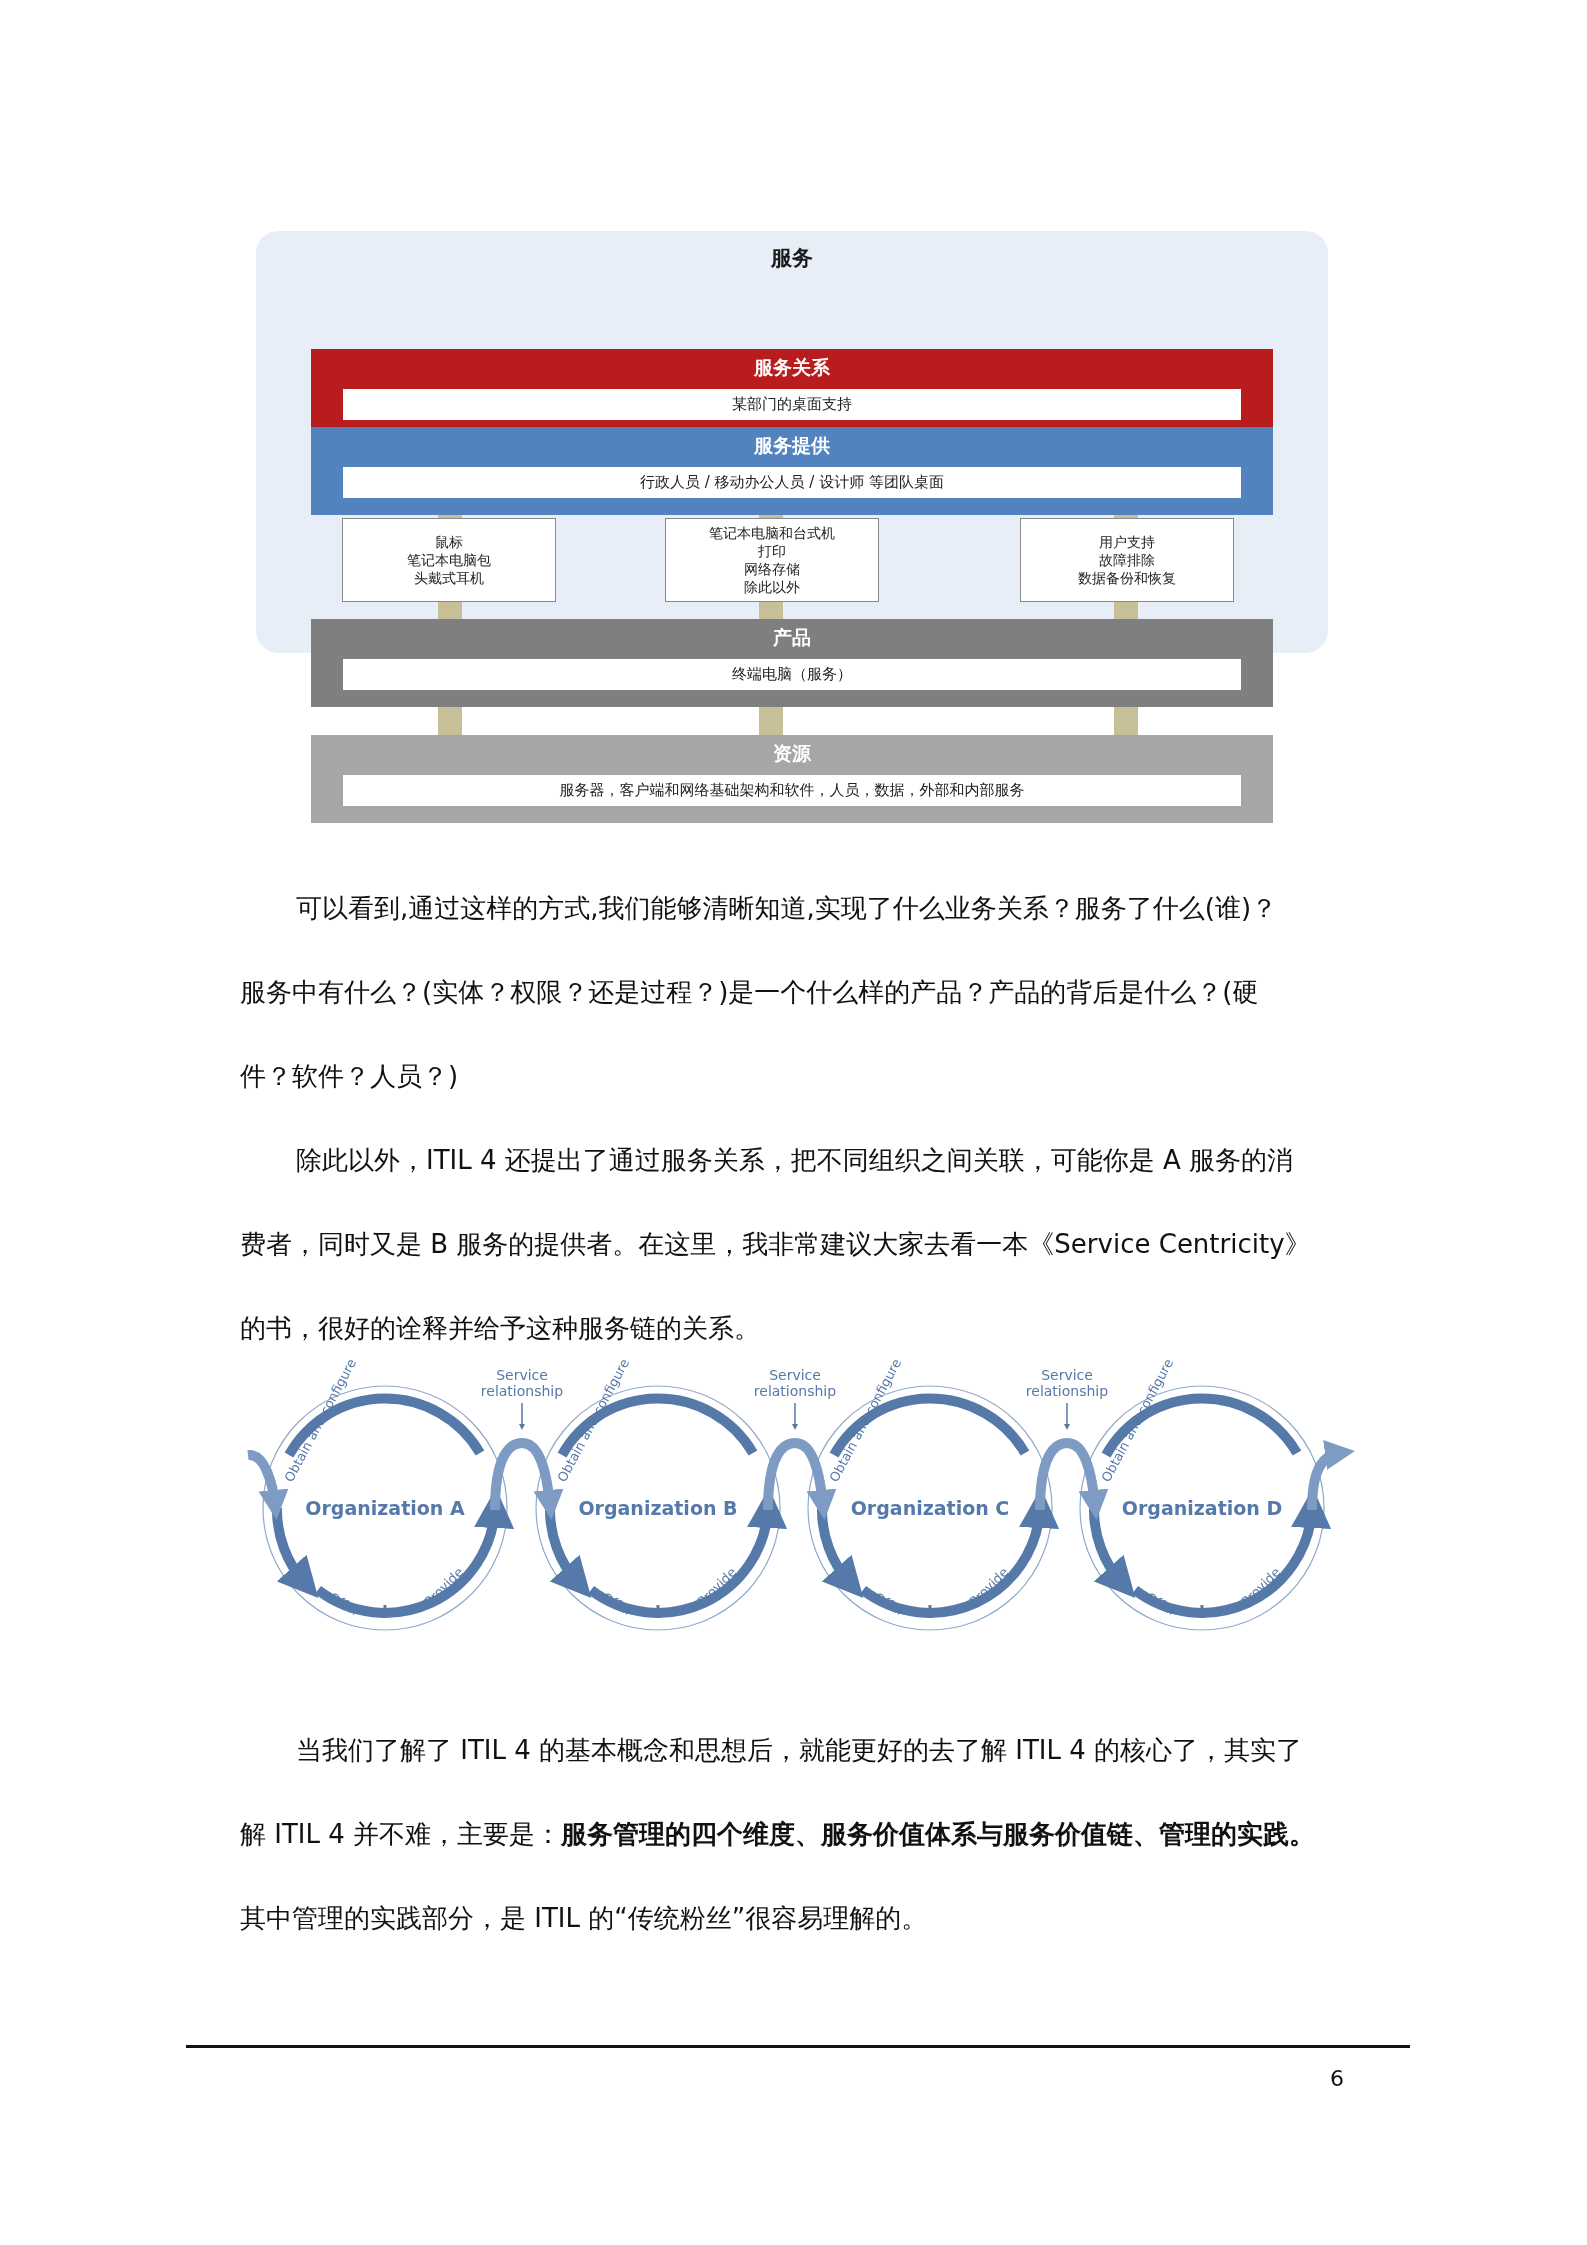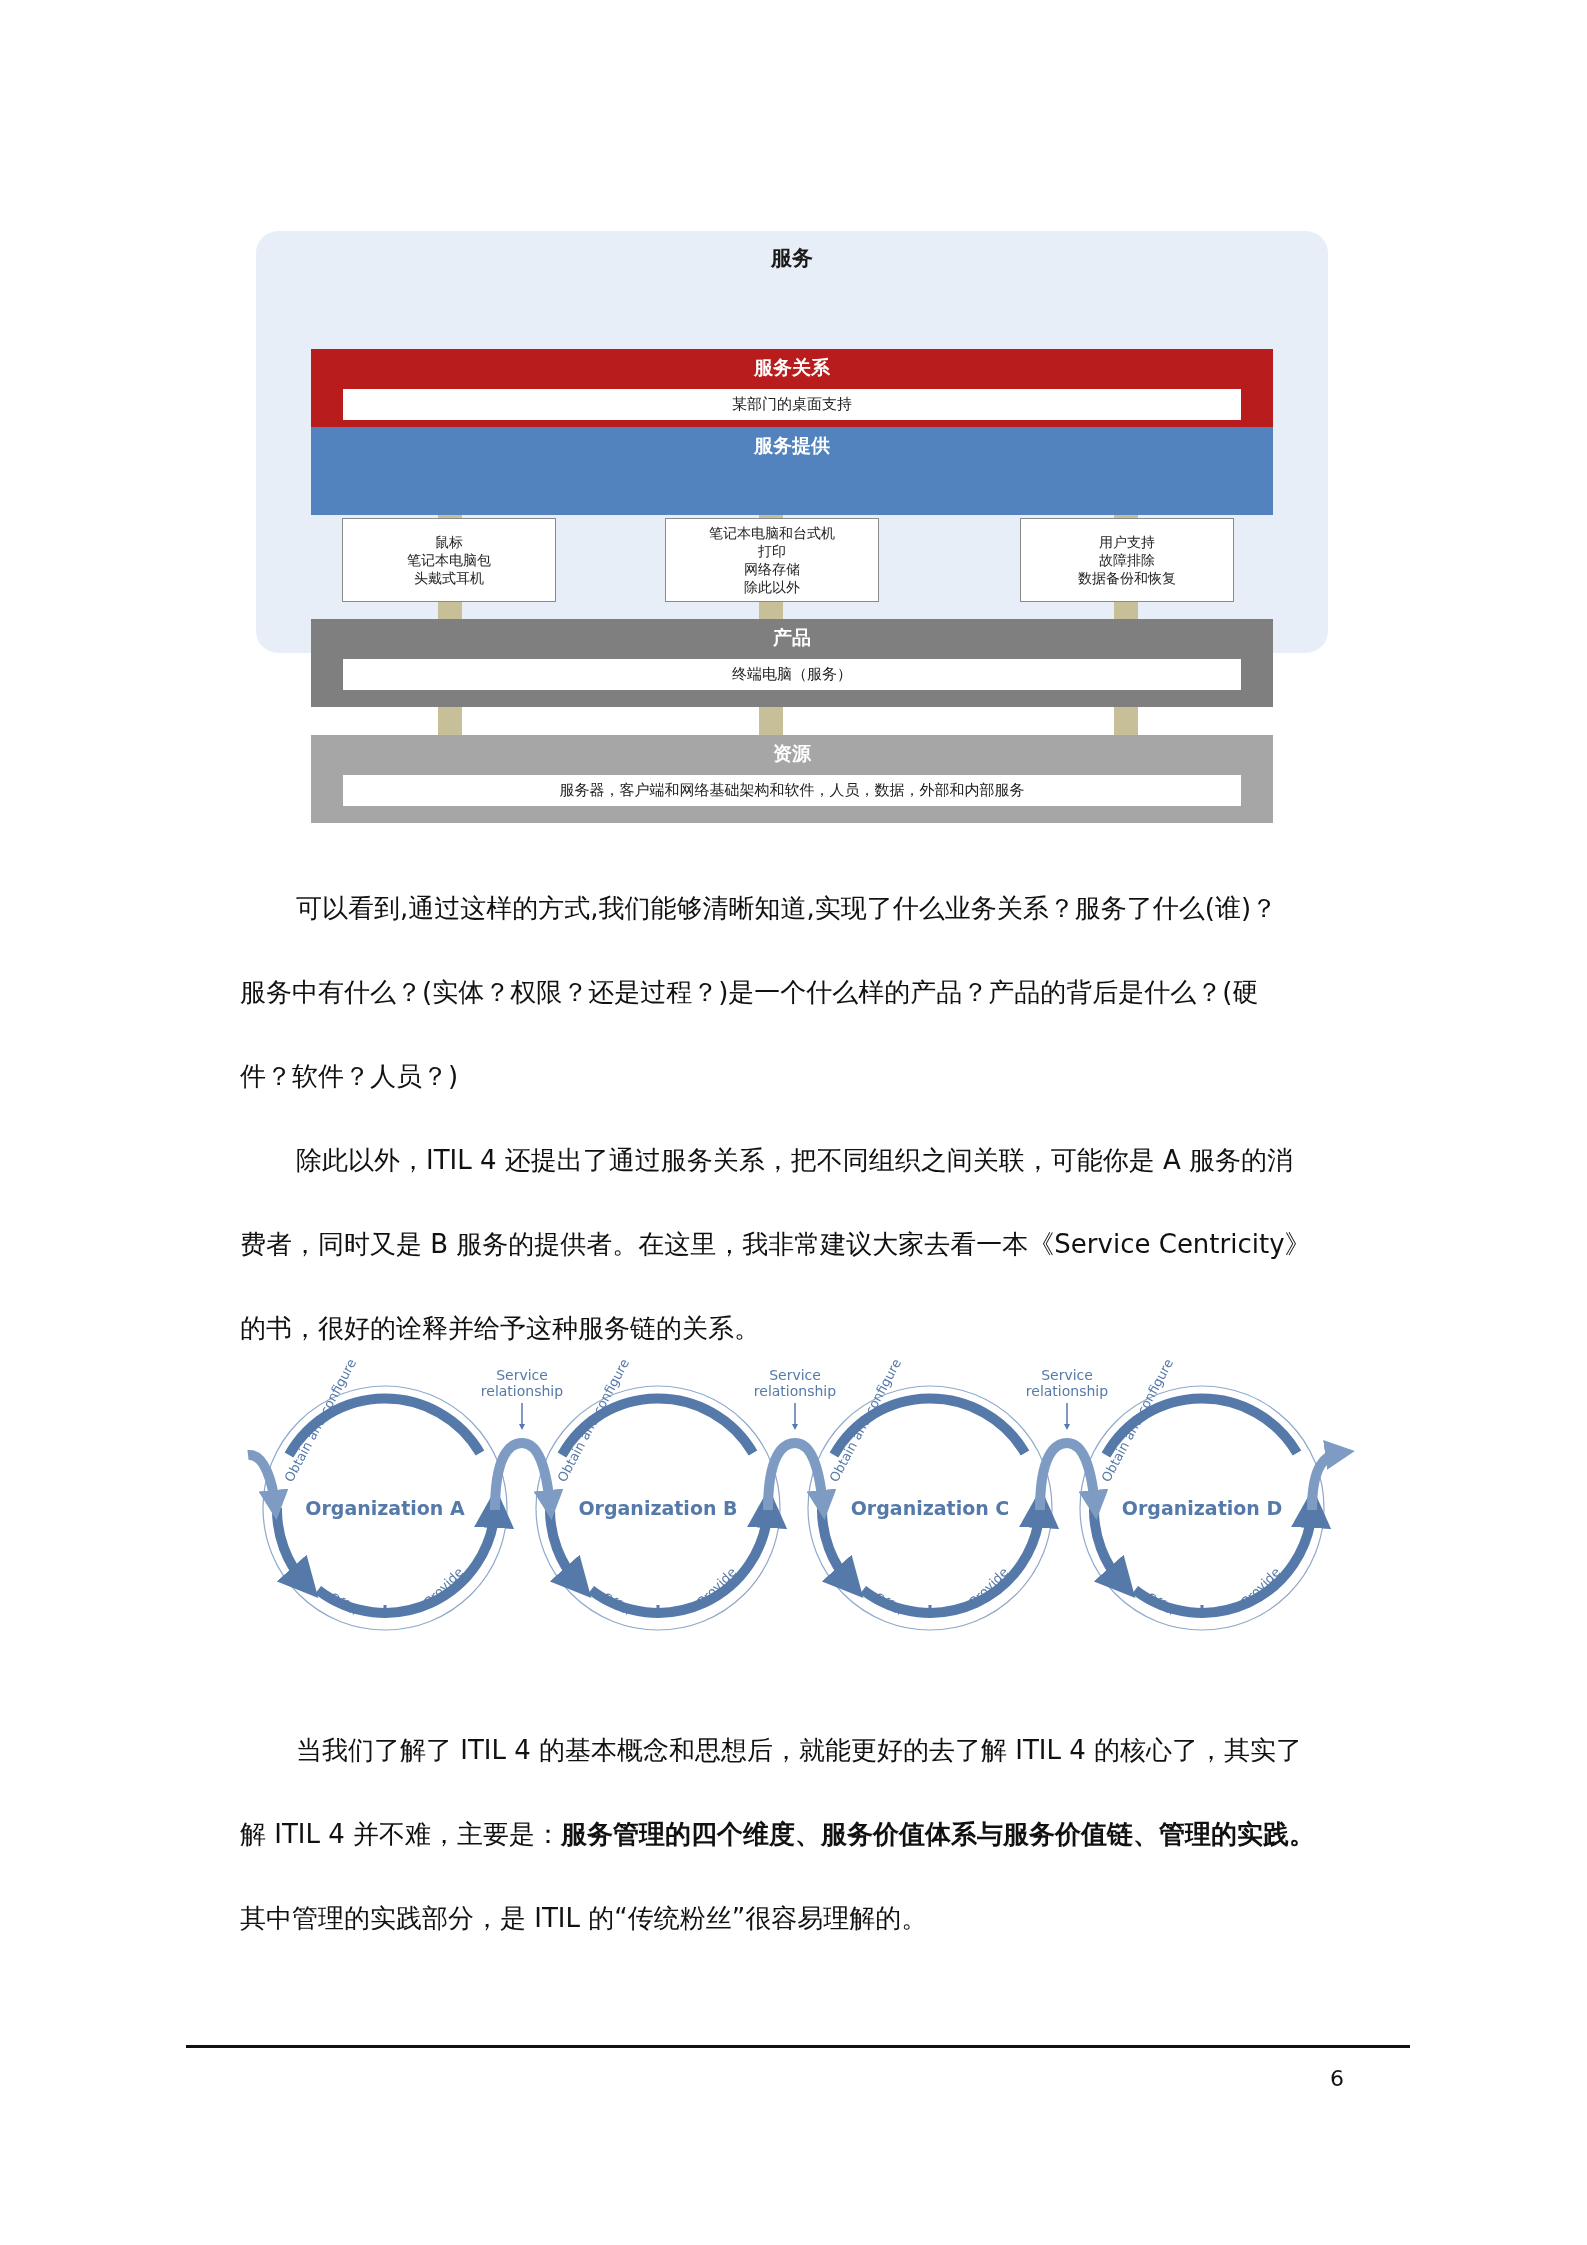--- a/index.html
+++ b/index.html
@@ -74,20 +74,21 @@
 <div class="abs shaft" style="left:438px; top:706px; height:30px;"></div>
 <div class="abs shaft" style="left:759px; top:706px; height:30px;"></div>
 <div class="abs shaft" style="left:1114px; top:706px; height:30px;"></div>
 
 <div class="abs layer l-rel">
   <div class="layer-title">服务关系</div>
   <div class="layer-box">某部门的桌面支持</div>
 </div>
 <div class="abs layer l-prov">
   <div class="layer-title">服务提供</div>
+  <div class="layer-box">行政人员 / 移动办公人员 / 设计师 等团队桌面</div>
 </div>
 
 <div class="abs item-box" style="left:342px;">
   <div>鼠标</div>
   <div>笔记本电脑包</div>
   <div>头戴式耳机</div>
 </div>
 <div class="abs item-box" style="left:665px;">
   <div>笔记本电脑和台式机</div>
   <div>打印</div>

